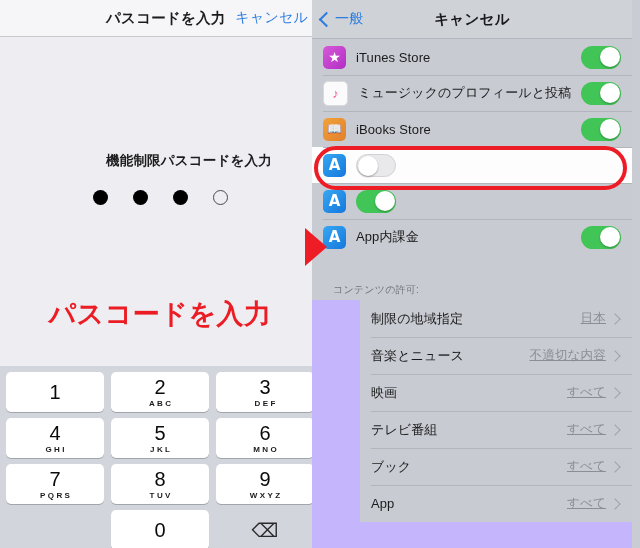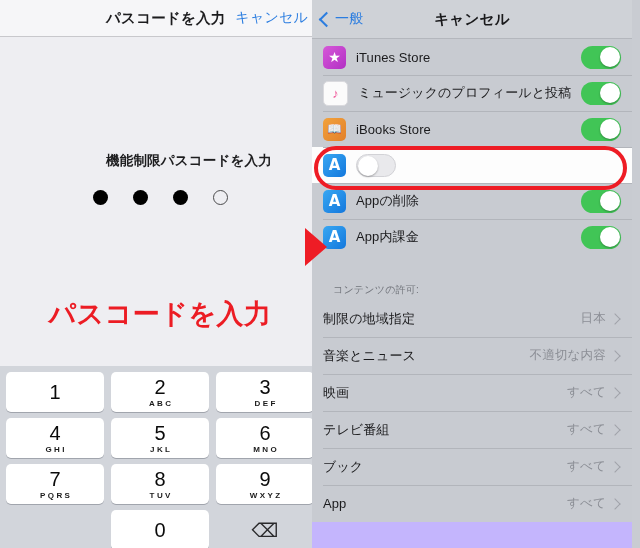--- a/index.html
+++ b/index.html
@@ -141,23 +141,23 @@
     position:absolute;left:2px;width:313px;height:44px;
     border:4px solid #ee1c25;border-radius:22px;box-sizing:border-box;
     pointer-events:none;z-index:5;
   }
 
   .sec-gap{height:20px;background:#c8cbd1;}
   .sec-header{
     height:22px;display:flex;align-items:flex-end;padding:0 0 3px 21px;
     font-size:10px;color:#72757c;background:#c8cbd1;letter-spacing:.2px;
   }
-  .row.nav-row{height:37px;}
+  .row.nav-row{height:37px;margin-left:48px;}
   .row-value{
-    font-size:12.5px;color:#8b8e95;margin-right:5px;letter-spacing:.2px;
+    font-size:12.5px;color:#8b8e95;margin-right:5px;letter-spacing:.2px;text-decoration:underline;
   }
   .chev-right{
     width:7px;height:7px;border-top:1.8px solid #a0a3a9;border-right:1.8px solid #a0a3a9;
     transform:rotate(45deg);margin-right:13px;flex:0 0 auto;
   }
 
   .arrow-marker{
     position:absolute;left:305px;top:228px;width:0;height:0;
     border-top:19px solid transparent;border-bottom:19px solid transparent;
     border-left:22px solid #ee1c25;z-index:20;
@@ -289,21 +289,20 @@
         </span>
         <span class="toggle off">
           <span class="knob"></span>
         </span>
       </div>
 
       <div class="row">
         <span class="app-ico ico-appstore">
           <span class="ico-glyph astore">A</span>
         </span>
-        <span class="row-label">Appの削除</span>
         <span class="toggle on">
           <span class="knob"></span>
         </span>
       </div>
 
       <div class="row">
         <span class="app-ico ico-appstore">
           <span class="ico-glyph astore">A</span>
         </span>
         <span class="row-label">App内課金</span>

